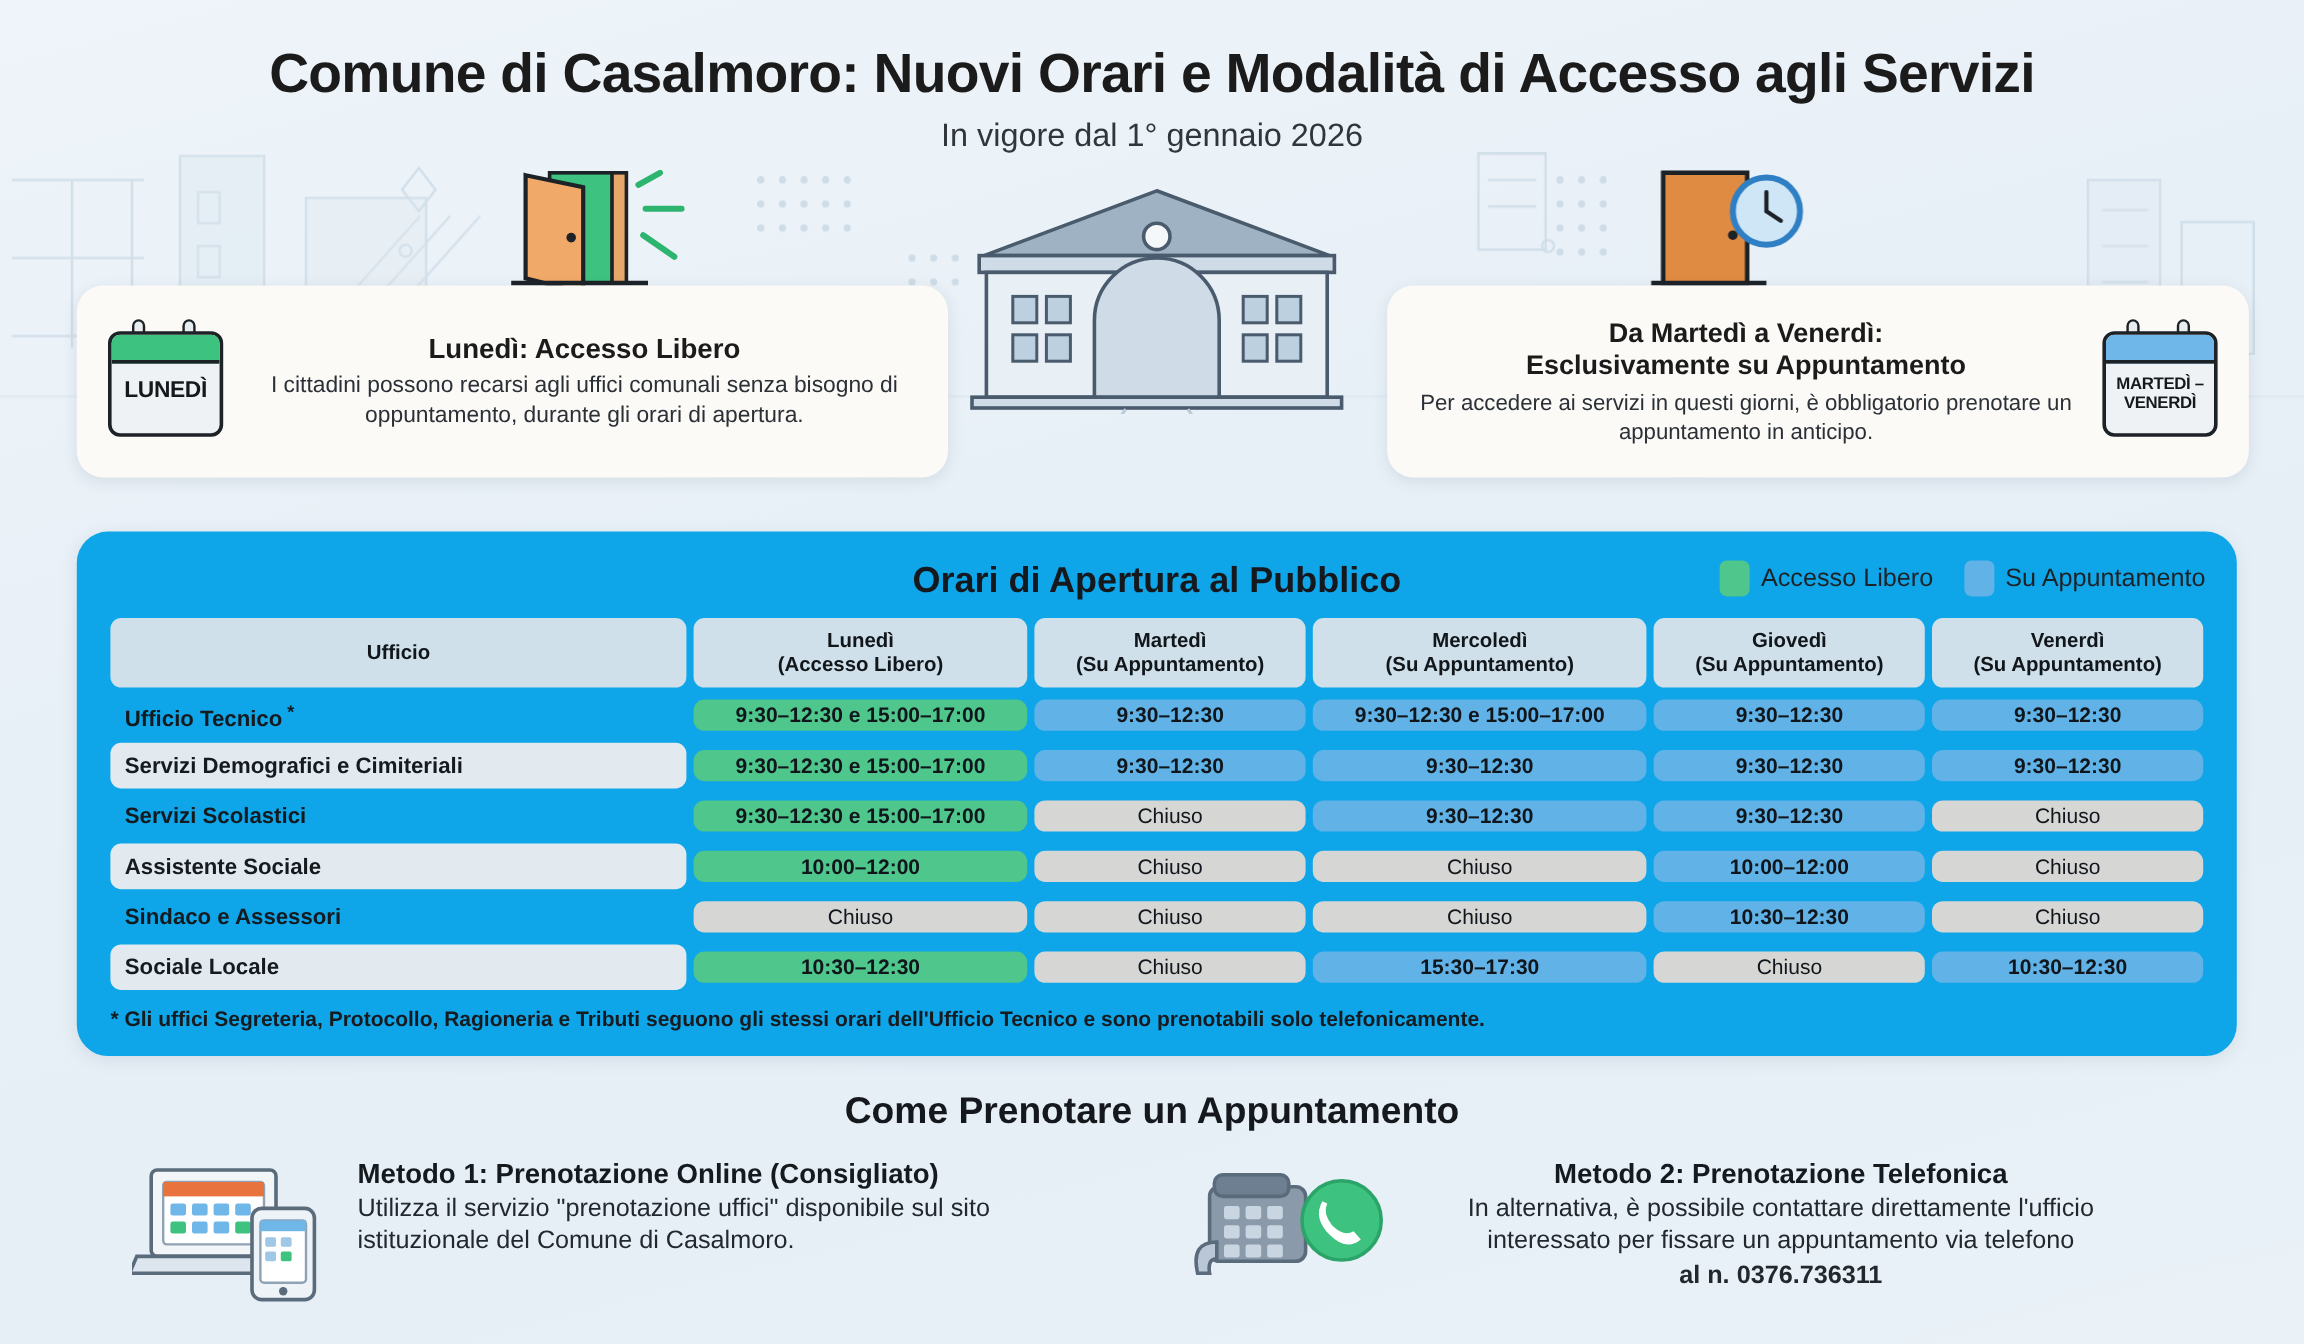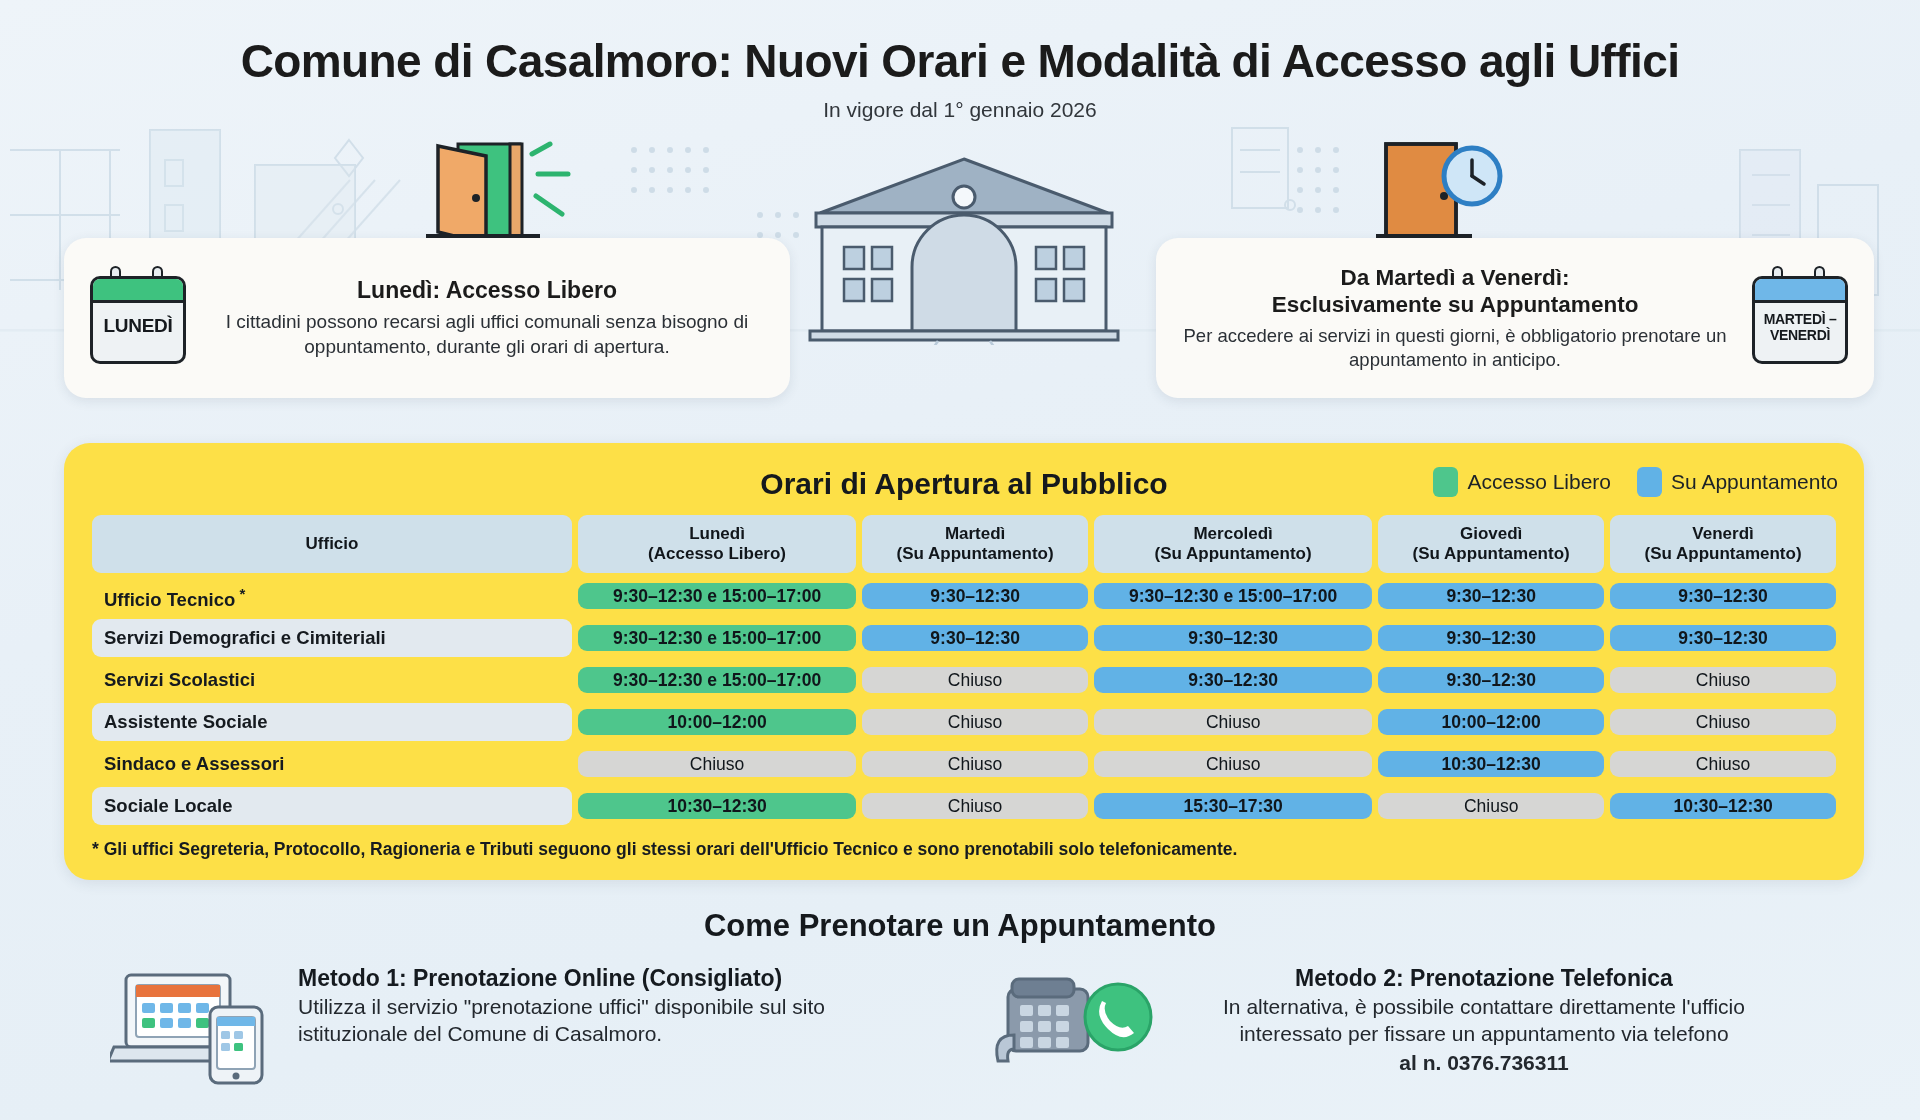--- a/index.html
+++ b/index.html
@@ -15,21 +15,21 @@
 
   
   .bg-deco { position:absolute; inset:0; z-index:0; pointer-events:none; }
 
   
   .header { position: relative; z-index: 3; text-align:center; padding-top: 34px; }
   .main-title {
     font-size: 46px; font-weight: 800; color:#1b1b1b;
     letter-spacing:-0.6px; white-space:nowrap;
   }
-  .subtitle { font-size: 21px; color:#31363b; margin-top: 10px; font-weight:400; }
+  .subtitle { font-size: 27px; color:#31363b; margin-top: 10px; font-weight:400; }
 
   
   .cards { position:absolute; top:238px; left:0; width:1920px; z-index:3; }
   .card {
     position:absolute; background:#fbfaf7;
     border-radius: 22px; box-shadow: 0 3px 12px rgba(40,60,80,.10);
     display:flex; align-items:center; gap:16px; padding: 16px 22px;
   }
   .card-left  { left: 64px;  width: 726px; height: 160px; }
   .card-right { right: 46px; width: 718px; height: 160px; align-items: center; }
@@ -57,21 +57,21 @@
   .door-wrap { position:absolute; z-index:2; }
   .door1 { left: 420px; top: 140px; }
   .door2 { left: 1372px; top: 140px; }
 
   
   .building { position:absolute; left: 790px; top: 155px; z-index:2; }
 
   
   .panel {
     position:absolute; left: 64px; top: 443px; width: 1800px; height: 437px;
-    background:#fde047; border-radius: 26px;
+    background:#0ea5e9; border-radius: 26px;
     box-shadow: 0 3px 14px rgba(40,60,80,.10); z-index:3;
     padding: 18px 22px 0 22px;
   }
   .panel-head { display:flex; align-items:center; justify-content:center; position:relative; height: 46px; }
   .panel-title { font-size: 30px; font-weight: 800; color:#15191d; }
   .legend { position:absolute; right: 4px; top: 6px; display:flex; align-items:center; gap: 26px; padding-left: 12px; }
   .legend-item { display:flex; align-items:center; gap: 9px; }
   .legend-sw { width: 25px; height: 30px; border-radius: 6px; }
   .legend-lb { font-size: 21px; color:#1d2227; }
 
@@ -190,21 +190,21 @@
           <circle cx="1336" cy="210" r="3"></circle>
       </g>
       <rect x="150" y="130" width="70" height="120" fill="#dce7ef" opacity=".45"></rect>
       <rect x="255" y="165" width="100" height="110" fill="#dce7ef" opacity=".35"></rect>
       <rect x="1740" y="150" width="60" height="130" fill="#dce7ef" opacity=".40"></rect>
     </g>
   </svg>
 </div>
 
 <div class="header">
-  <div class="main-title">Comune di Casalmoro: Nuovi Orari e Modalità di Accesso agli Uffici</div>
+  <div class="main-title">Comune di Casalmoro: Nuovi Orari e Modalità di Accesso agli Servizi</div>
   <div class="subtitle">In vigore dal 1° gennaio 2026</div>
 </div>
 
 <div class="door-wrap door1">
   <svg width="170" height="110" viewBox="0 0 170 110">
     <rect x="38" y="4" width="62" height="92" fill="#3ec27f" stroke="#1d2227" stroke-width="3"></rect>
     <rect x="90" y="4" width="12" height="92" fill="#e8a76a" stroke="#1d2227" stroke-width="3"></rect>
     <path d="M18 6 L66 16 L66 104 L18 92 Z" fill="#f0a968" stroke="#1d2227" stroke-width="3.5"></path>
     <circle cx="56" cy="58" r="4" fill="#1d2227"></circle>
     <line x1="6" y1="96" x2="120" y2="96" stroke="#1d2227" stroke-width="4"></line>

